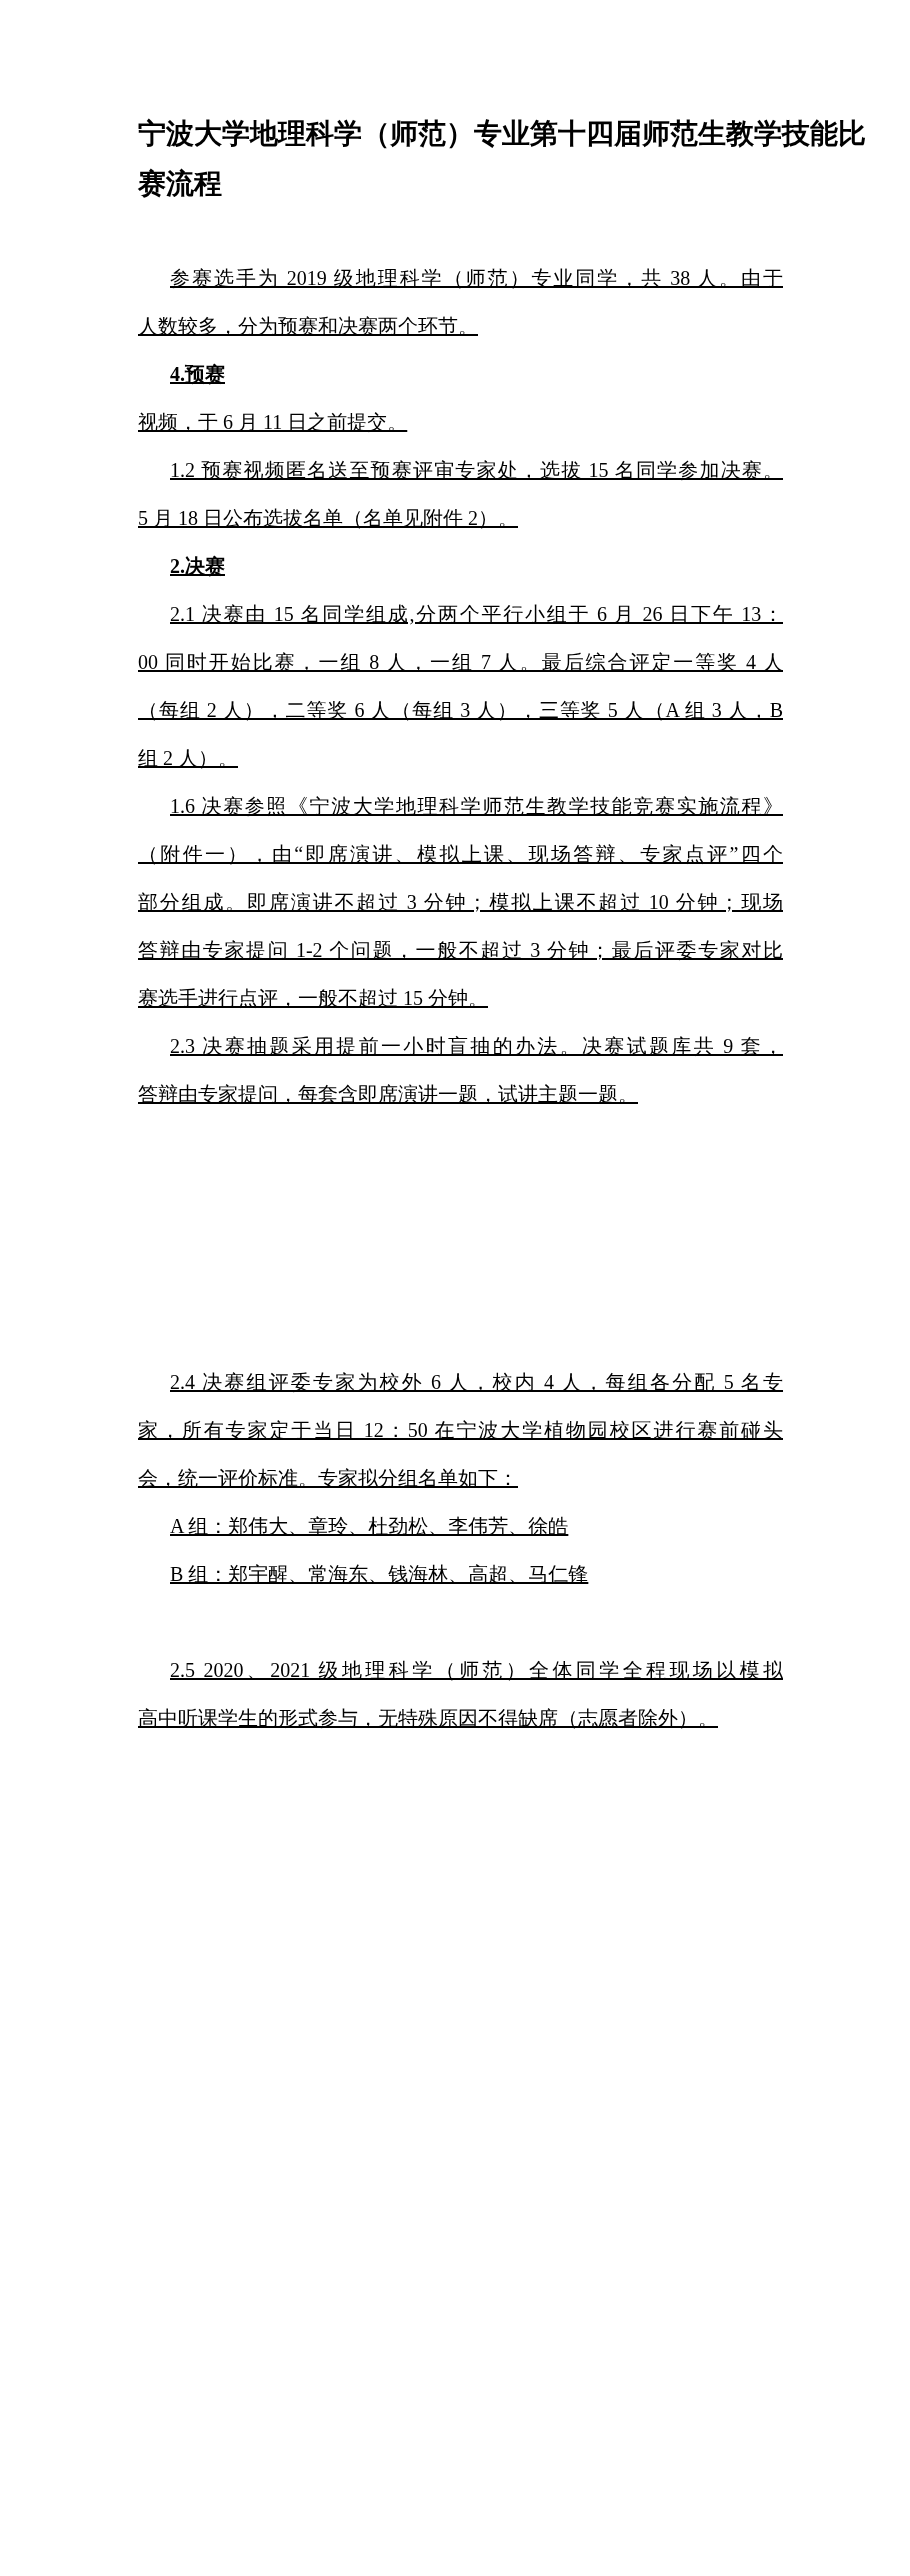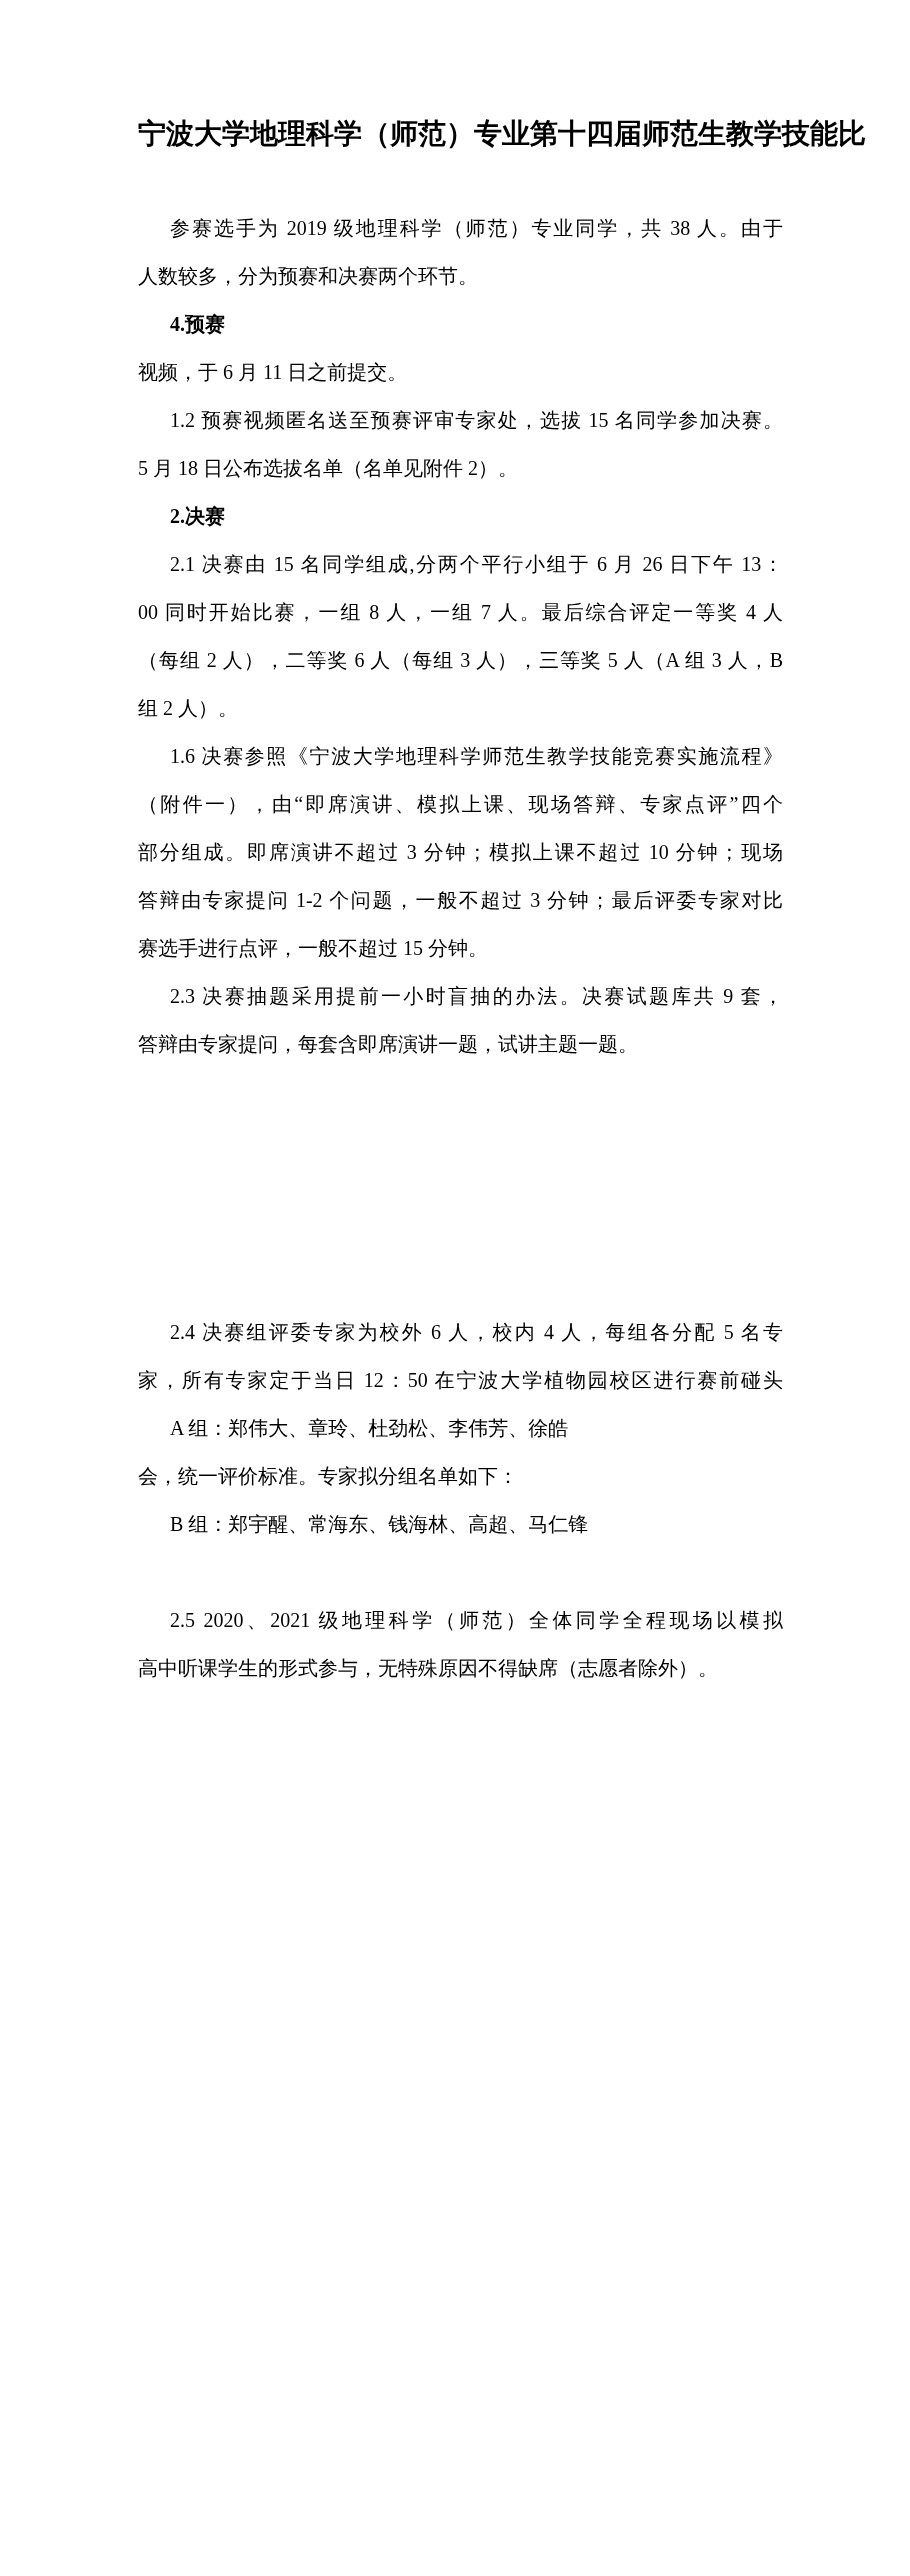--- a/index.html
+++ b/index.html
@@ -26,34 +26,36 @@
     text-align: left;
     white-space: nowrap;
   }
   .body-block { margin-top: 45px; }
   .line {
     font-size: 20px;
     height: 48px;
     line-height: 48px;
     text-align: justify;
     text-align-last: justify;
+    text-decoration: underline;
   }
   .last { text-align-last: left; }
   .indent { padding-left: 32px; }
   .heading { font-weight: bold; }
   .sec24 { margin-top: 240px; }
   .sec25 { margin-top: 48px; }
 </style>
 </head>
 <body>
 
 <div class="content">
 
   <div class="title-block">
     <div class="t-line">宁波大学地理科学（师范）专业第十四届师范生教学技能比</div>
+    <div class="t-line">赛流程</div>
   </div>
 
   <div class="body-block">
 
     <div class="line indent">参赛选手为 2019 级地理科学（师范）专业同学，共 38 人。由于</div>
     <div class="line last">人数较多，分为预赛和决赛两个环节。</div>
 
     <div class="line last indent heading">4.预赛</div>
 
     <div class="line last">视频，于 6 月 11 日之前提交。</div>
@@ -72,23 +74,23 @@
     <div class="line">（附件一），由“即席演讲、模拟上课、现场答辩、专家点评”四个</div>
     <div class="line">部分组成。即席演讲不超过 3 分钟；模拟上课不超过 10 分钟；现场</div>
     <div class="line">答辩由专家提问 1-2 个问题，一般不超过 3 分钟；最后评委专家对比</div>
     <div class="line last">赛选手进行点评，一般不超过 15 分钟。</div>
 
     <div class="line indent">2.3 决赛抽题采用提前一小时盲抽的办法。决赛试题库共 9 套，</div>
     <div class="line last">答辩由专家提问，每套含即席演讲一题，试讲主题一题。</div>
 
     <div class="line indent sec24">2.4 决赛组评委专家为校外 6 人，校内 4 人，每组各分配 5 名专</div>
     <div class="line">家，所有专家定于当日 12：50 在宁波大学植物园校区进行赛前碰头</div>
+    <div class="line last">会，统一评价标准。专家拟分组名单如下：</div>
+
     <div class="line last indent">A 组：郑伟大、章玲、杜劲松、李伟芳、徐皓</div>
-
-    <div class="line last">会，统一评价标准。专家拟分组名单如下：</div>
     <div class="line last indent">B 组：郑宇醒、常海东、钱海林、高超、马仁锋</div>
 
     <div class="line indent sec25">2.5  2020、2021 级地理科学（师范）全体同学全程现场以模拟</div>
     <div class="line last">高中听课学生的形式参与，无特殊原因不得缺席（志愿者除外）。</div>
 
   </div>
 </div>
 
 
 </body></html>

